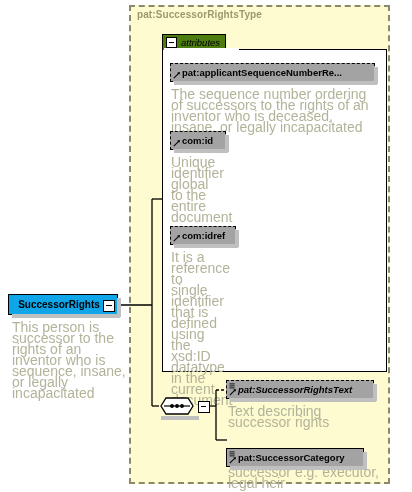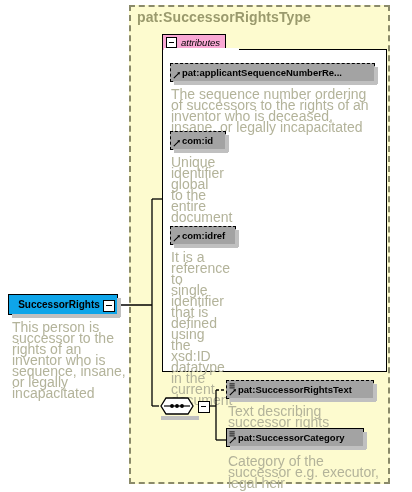--- a/index.html
+++ b/index.html
@@ -23,21 +23,21 @@
     width: 261px;
     height: 479px;
     background: #fdfbcf;
     border: 2px dashed #8a8a6a;
     box-sizing: border-box;
   }
   #type-title {
     position: absolute;
     left: 137px;
     top: 9px;
-    font-size: 14px;
+    font-size: 10px;
     font-weight: bold;
     color: #9a9a6d;
     letter-spacing: 0.1px;
     white-space: nowrap;
   }
 
   
   #attributes-box {
     position: absolute;
     left: 162px;
@@ -46,21 +46,21 @@
     height: 323px;
     background: #ffffff;
     border: 1.5px solid #000000;
     box-sizing: border-box;
   }
   #attributes-tab {
     position: absolute;
     left: 162px;
     top: 34px;
     height: 16px;
-    background: #f9a8d4;
+    background: #4d7c0f;
     border: 1.5px solid #000000;
     border-bottom: none;
     box-sizing: border-box;
     display: flex;
     align-items: center;
     padding: 0 5px 0 3px;
     z-index: 3;
   }
   #attributes-tab .expander {
     width: 9px;
@@ -316,36 +316,36 @@
 <svg id="sequence" viewBox="0 0 38 20">
   <polygon points="3,10 8,2 30,2 35,10 30,18 8,18" fill="#ffffff" stroke="#000000" stroke-width="1.3"></polygon>
   <line x1="6" y1="10" x2="32" y2="10" stroke="#000" stroke-width="1.2"></line>
   <circle cx="14" cy="10" r="1.9" fill="#000"></circle>
   <circle cx="19" cy="10" r="1.9" fill="#000"></circle>
   <circle cx="24" cy="10" r="1.9" fill="#000"></circle>
 </svg>
 <div style="position:absolute; left:161px; top:416px; width:38px; height:4px; background:#c0c0c0; z-index:5;"></div>
 <div id="sequence-collapse"></div>
 
-<div class="node dashed" style="left:226px; top:380px; width:148px;">
+<div class="node dashed" style="left:226px; top:380px; width:148px;font-style:italic;">
   <svg class="elem-lines" viewBox="0 0 8 8">
     <line x1="0.5" y1="1" x2="6.5" y2="1" stroke="#000" stroke-width="1"></line>
     <line x1="0.5" y1="3.3" x2="6.5" y2="3.3" stroke="#000" stroke-width="1"></line>
     <line x1="0.5" y1="5.6" x2="6.5" y2="5.6" stroke="#000" stroke-width="1"></line>
   </svg>
   <svg class="attr-arrow" viewBox="0 0 10 10">
     <path d="M1 9 L8 2" stroke="#000" stroke-width="1.3" fill="none"></path>
     <path d="M8.6 1.4 L5.2 2.1 L7.9 4.8 Z" fill="#000"></path>
   </svg>
   <span class="node-label">pat:SuccessorRightsText</span>
   <span class="shadow-right"></span>
 </div>
 <div class="doc" style="left:228px; top:406px; width:160px;">Text describing successor rights</div>
 
-<div class="node solid" style="left:226px; top:428px; width:138px;">
+<div class="node solid" style="left:226px; top:448px; width:138px;">
   <svg class="elem-lines" viewBox="0 0 8 8">
     <line x1="0.5" y1="1" x2="6.5" y2="1" stroke="#000" stroke-width="1"></line>
     <line x1="0.5" y1="3.3" x2="6.5" y2="3.3" stroke="#000" stroke-width="1"></line>
     <line x1="0.5" y1="5.6" x2="6.5" y2="5.6" stroke="#000" stroke-width="1"></line>
   </svg>
   <svg class="attr-arrow" viewBox="0 0 10 10">
     <path d="M1 9 L8 2" stroke="#000" stroke-width="1.3" fill="none"></path>
     <path d="M8.6 1.4 L5.2 2.1 L7.9 4.8 Z" fill="#000"></path>
   </svg>
   <span class="node-label">pat:SuccessorCategory</span>

